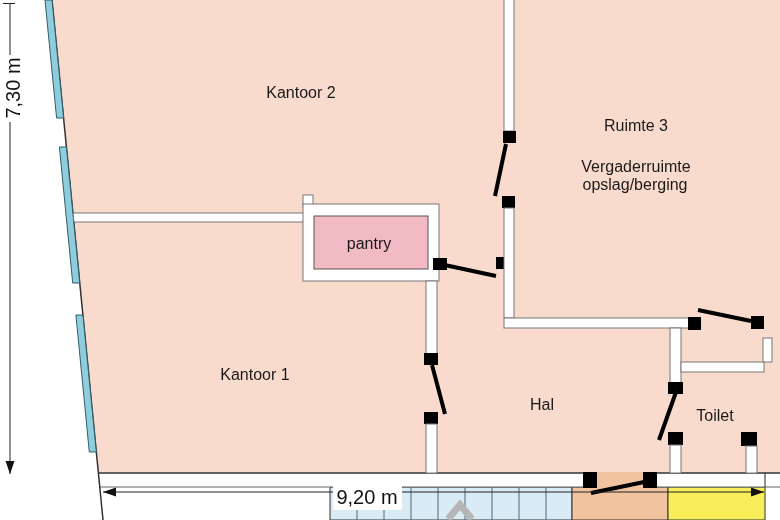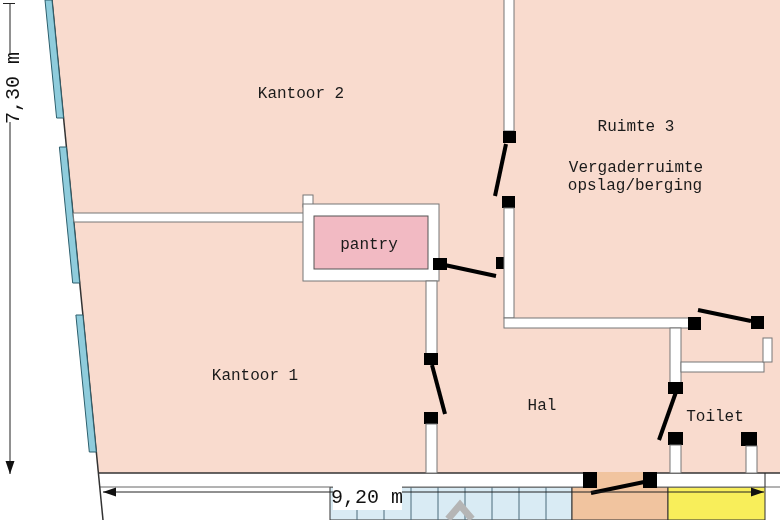--- a/index.html
+++ b/index.html
@@ -1,17 +1,17 @@
 <!DOCTYPE html>
 <html style="--room-fill: #f9dbce; --pantry-fill: #f2bac3; --window-fill: #8fccdc; --deck-fill: #d9ebf4; --entrance-fill: #f1c49f; --terrace-fill: #f8ee5a; --wall-fill: #ffffff; --wall-outline: #777777; --door-color: #000000;"><head>
 <meta charset="utf-8">
 <style>
   html,body{margin:0;padding:0;background:#ffffff;}
   .stage{position:relative;width:780px;height:520px;background:#fff;overflow:hidden;
-         font-family:Liberation Mono, monospace;}
+         font-family:Liberation Sans, sans-serif;}
   svg{display:block;}
   .wall{fill:var(--wall-fill);stroke:var(--wall-outline);stroke-width:1;}
   .room-fill{fill:var(--room-fill);stroke:none;}
   .pantry-fill{fill:var(--pantry-fill);stroke:#555555;stroke-width:1;}
   .window{fill:var(--window-fill);stroke:#2d5f6d;stroke-width:1;}
   .deck{fill:var(--deck-fill);stroke:#333333;stroke-width:1;}
   .deck-line{stroke:#4a6a7a;stroke-width:1;}
   .entrance{fill:var(--entrance-fill);stroke:#333333;stroke-width:1;}
   .entrance-nostroke{fill:var(--entrance-fill);stroke:none;}
   .terrace{fill:var(--terrace-fill);stroke:#333333;stroke-width:1;}

